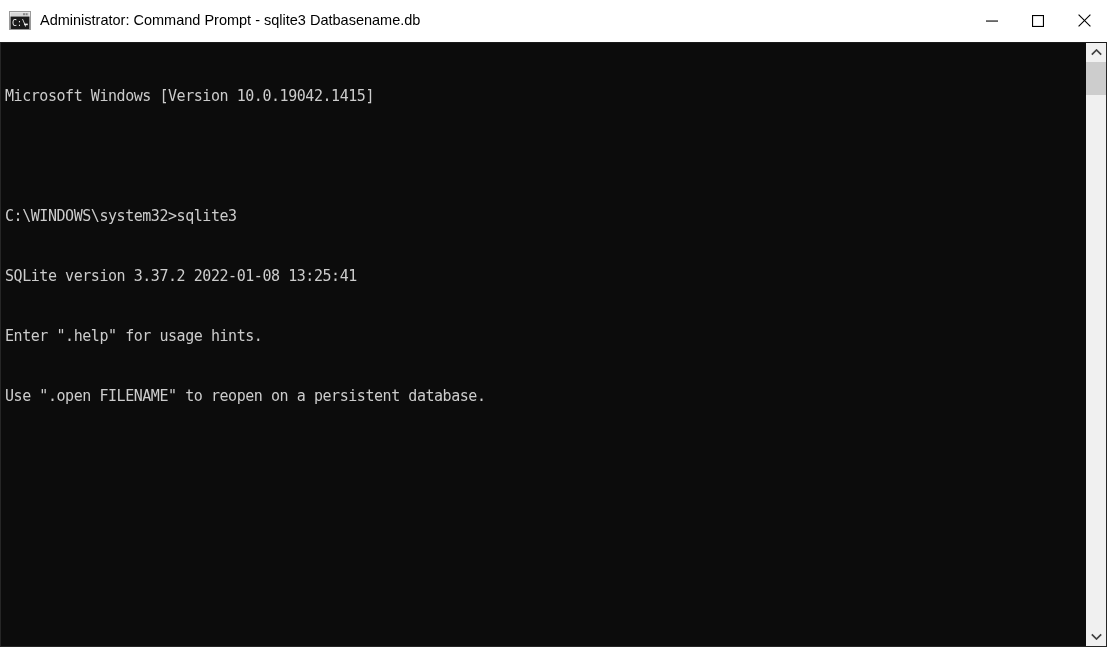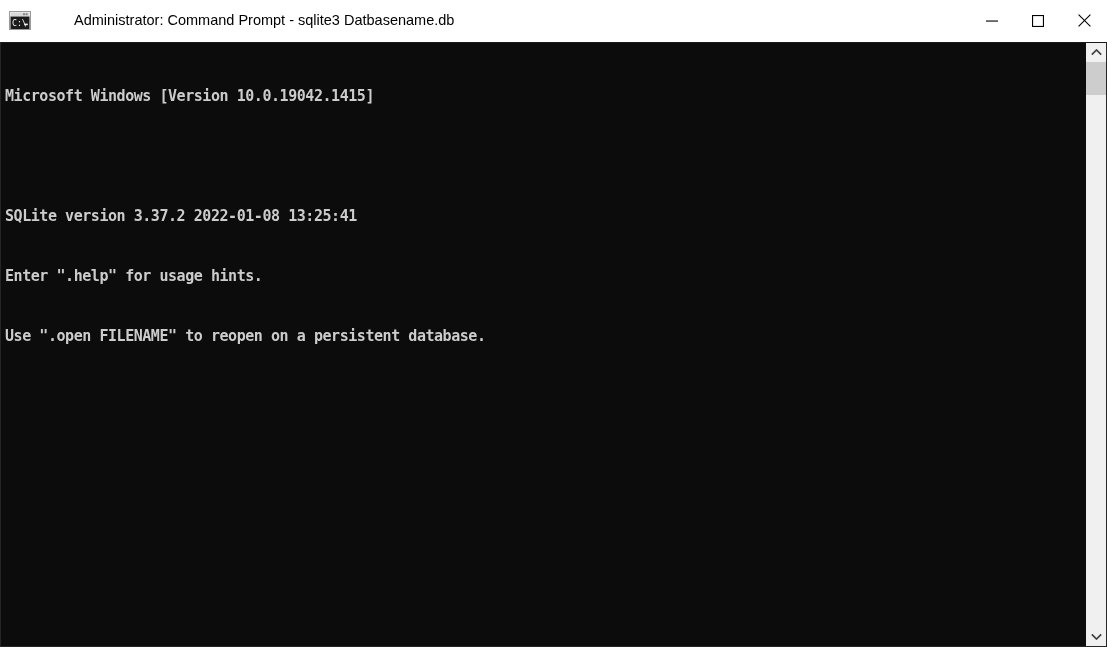--- a/index.html
+++ b/index.html
@@ -49,21 +49,20 @@
     margin-right: 9px;
     position: relative;
   }
   .title-text {
     font-family: "Liberation Sans", sans-serif;
     font-size: 14.5px;
     color: #000000;
     white-space: nowrap;
     letter-spacing: 0px;
     line-height: 19px;
-    margin-left: 34px;
   }
   .window-controls {
     display: flex;
     flex: 0 0 auto;
     height: 41px;
   }
   .winbtn {
     width: 46px;
     height: 41px;
     display: flex;
@@ -78,21 +77,20 @@
   
   .console-wrap {
     flex: 1 1 auto;
     display: flex;
     background: #c2410c;
     border: 1px solid #262626;
     border-top: 1px solid #1a1a1a;
     box-sizing: border-box;
     overflow: hidden;
     position: relative;
-    font-weight: bold;
   }
   .console {
     flex: 1 1 auto;
     background: #0c0c0c;
     padding: 3px 0 0 4px;
     overflow: hidden;
     box-sizing: border-box;
   }
   .console-text {
     font-family: "DejaVu Sans Mono", "Liberation Mono", monospace;
@@ -179,20 +177,21 @@
       </div>
     </div>
   </div>
 
   <div class="console-wrap">
 
     <div class="console">
       <div class="console-text">
         <div class="line">Microsoft Windows [Version 10.0.19042.1415]</div>
         <div class="line"></div>
+        <div class="line">C:\WINDOWS\system32&gt;sqlite3</div>
         <div class="line">SQLite version 3.37.2 2022-01-08 13:25:41</div>
         <div class="line">Enter ".help" for usage hints.</div>
         <div class="line">Use ".open FILENAME" to reopen on a persistent database.</div>
         <div class="line"></div>
         
         
         
         
         
         

